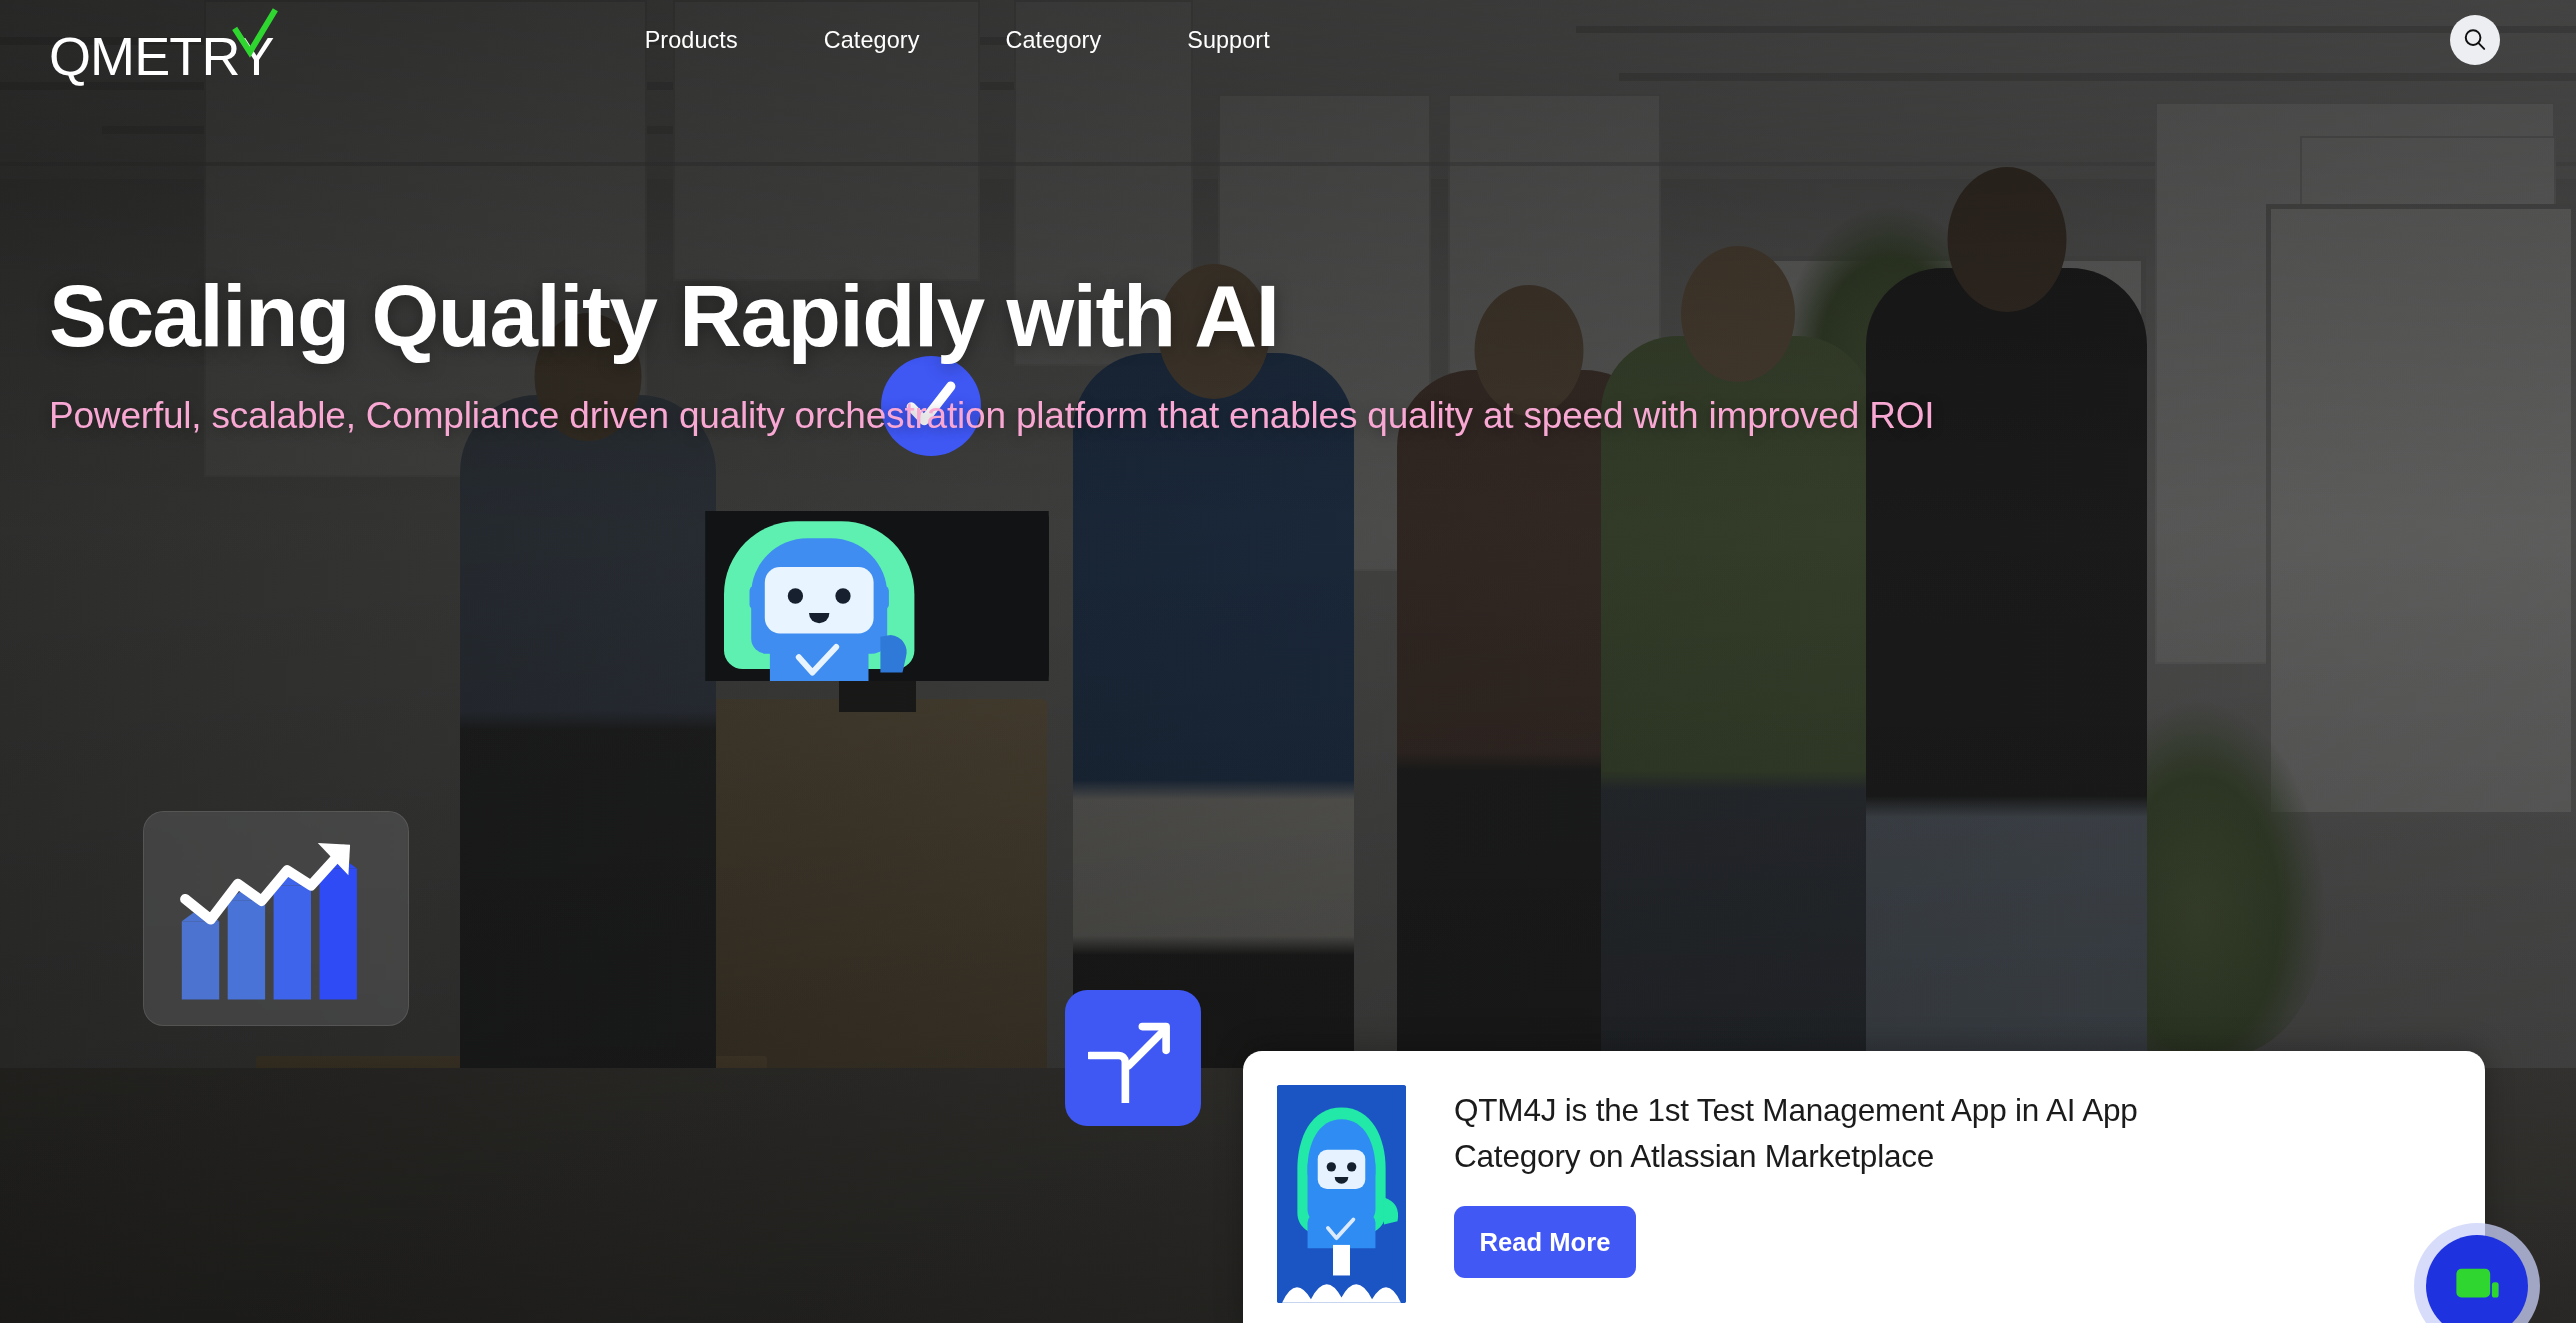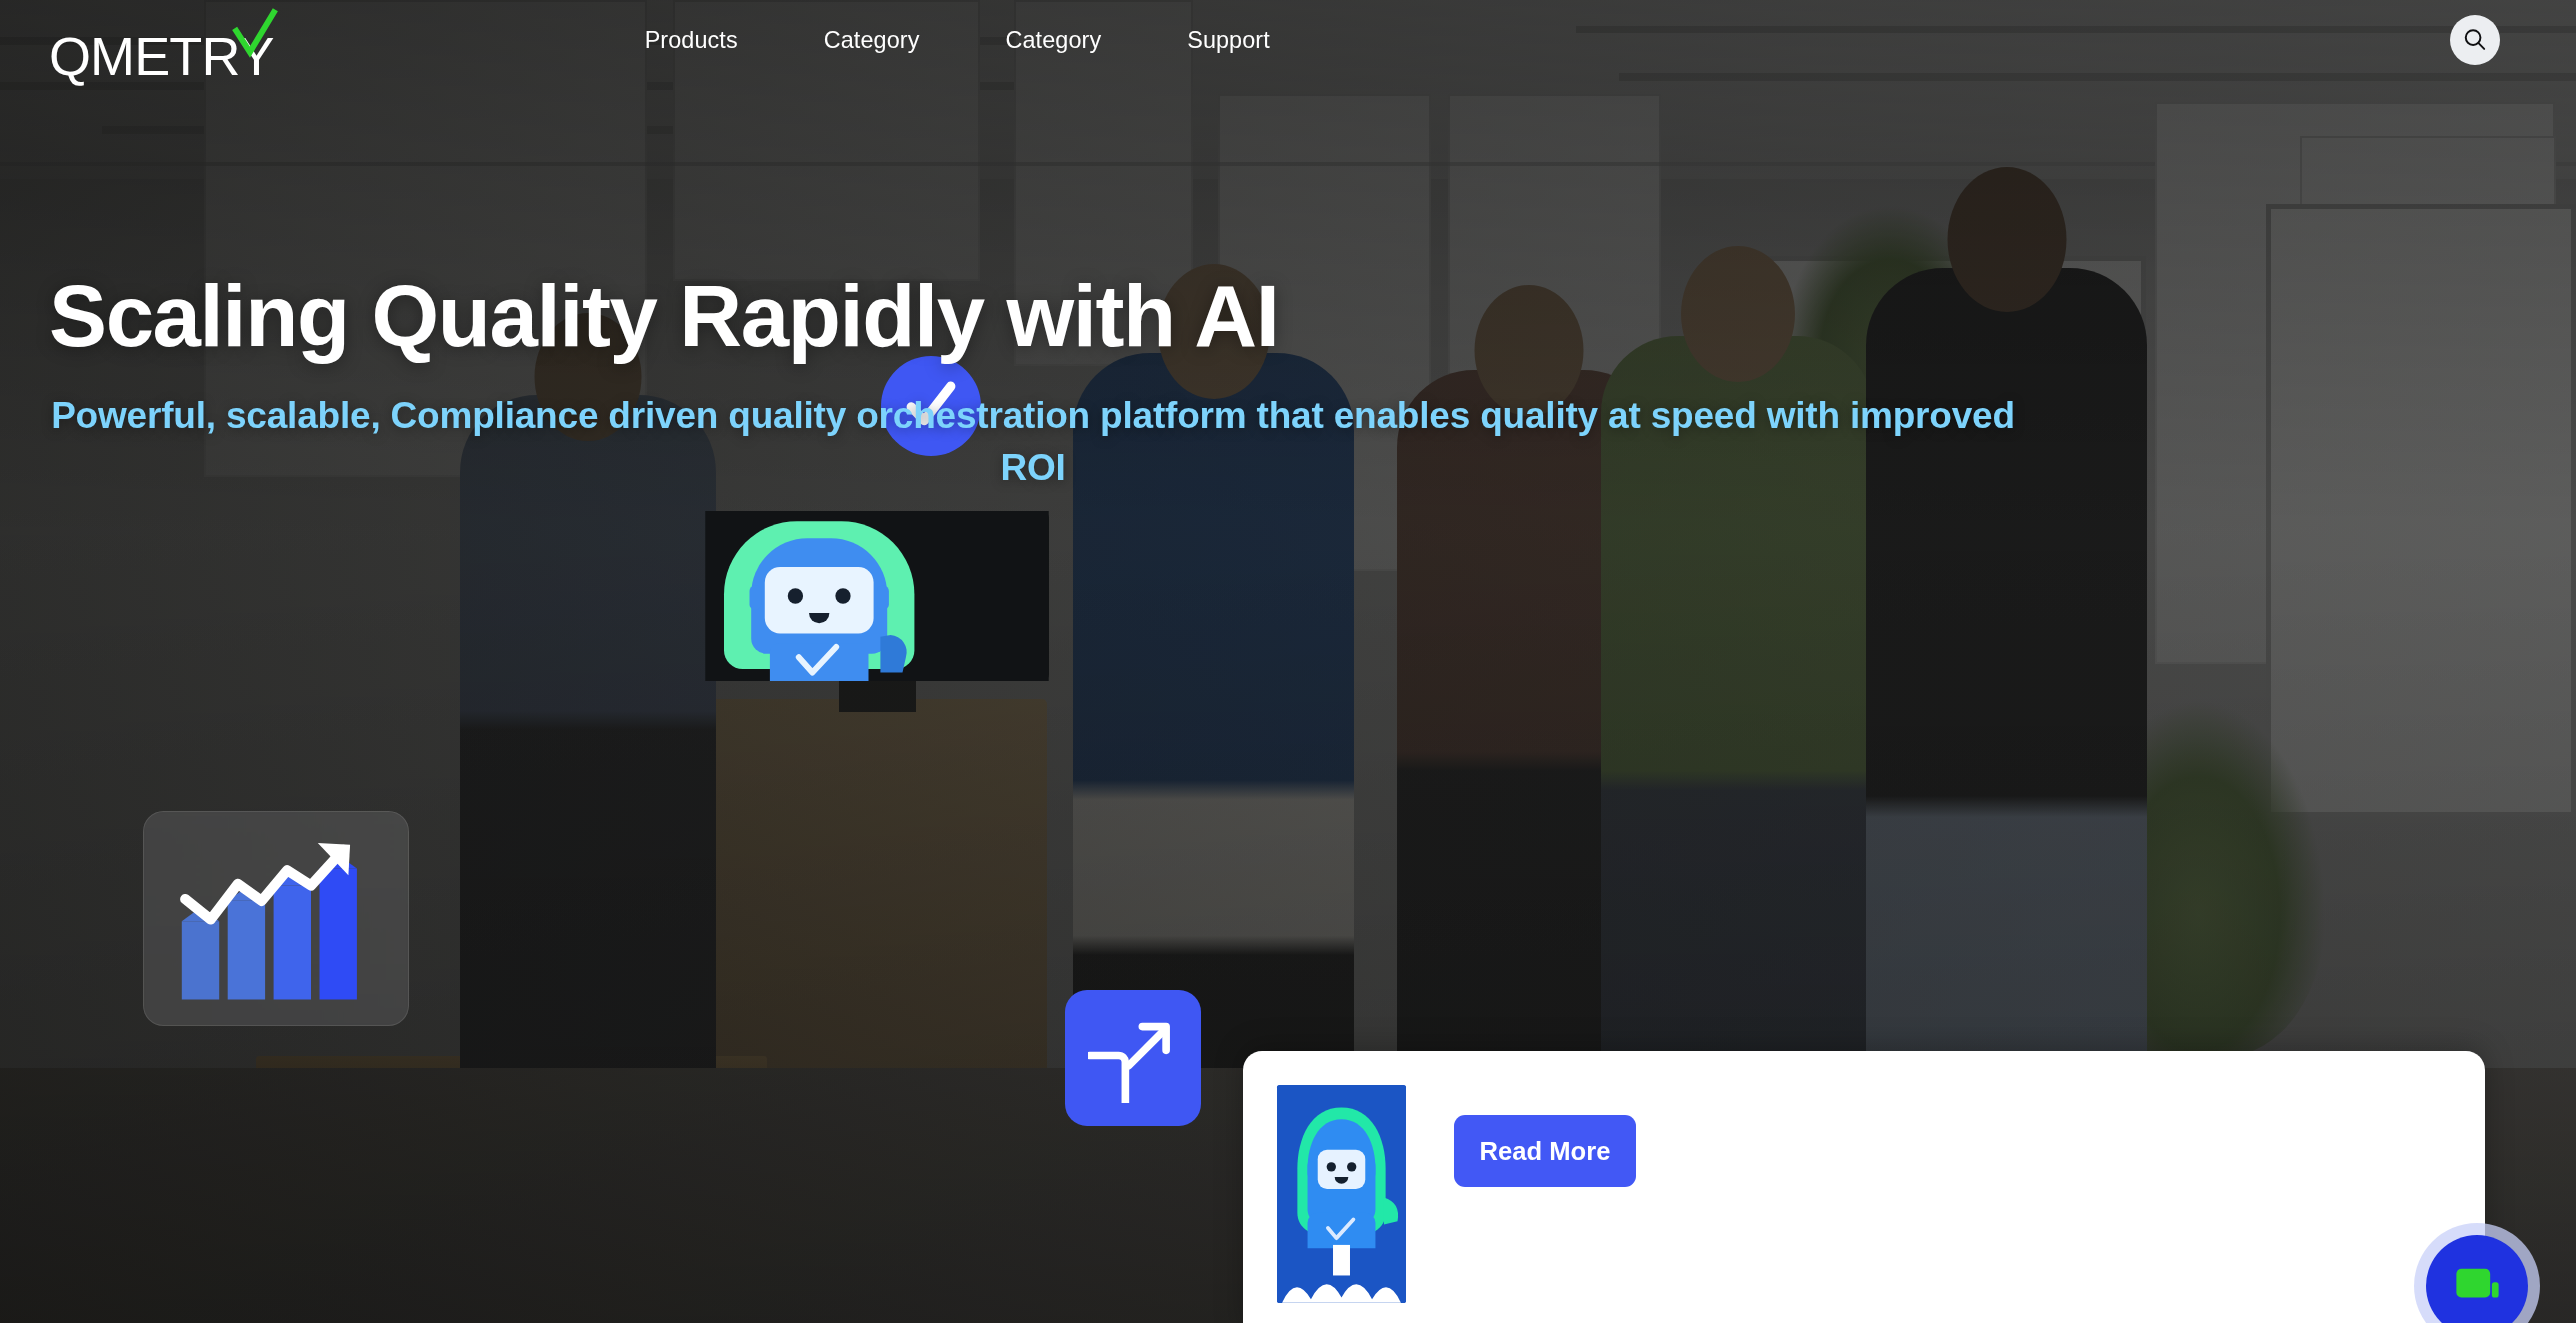--- a/index.html
+++ b/index.html
@@ -146,23 +146,23 @@
     position:absolute; left:49px; top:271px; z-index:30;
     max-width:1968px;
   }
   .headline{
     color:#fff;
     font-size:87px; line-height:1.03;
     font-weight:700; letter-spacing:-1.4px;
     text-shadow:0 1.7px 17px rgba(0,0,0,.35);
   }
   .subhead{
-    color:#7dd3fc;
+    color:#f9a8d4;
     font-size:37px; line-height:1.42;
-    font-weight:700; letter-spacing:-0.2px;
+    font-weight:400; letter-spacing:-0.2px;
     margin-top:29px; max-width:2466px;
     text-shadow:0 1.7px 12px rgba(0,0,0,.35);
     text-align:center;
   }
 
   
   .float-card{
     position:absolute; z-index:25;
     background:rgba(235,238,243,.12);
     border:0.9px solid rgba(255,255,255,.10);
@@ -389,20 +389,21 @@
 
         <path d="M48 150 h56 a12 12 0 0 1 12 12 v30 h-80 v-30 a12 12 0 0 1 12 -12 z" fill="#2f8cf2"></path>
         <path d="M60 168 L70 180 L90 158" fill="none" stroke="#dbeaff" stroke-width="4.5" stroke-linecap="round" stroke-linejoin="round"></path>
 
         <rect x="66" y="188" width="20" height="36" fill="#ffffff"></rect>
         <path d="M6 256 q16 -34 34 -4 q18 -34 36 -2 q18 -32 36 2 q18 -30 34 4 z" fill="#ffffff"></path>
       </svg>
     </div>
 
     <div class="announce-body">
+      <div class="announce-title">QTM4J is the 1st Test Management App in AI App Category on Atlassian Marketplace</div>
       <button class="read-more">Read More</button>
     </div>
   </div>
 
   <div class="chat-widget">
     <svg width="49" height="49" viewBox="0 0 58 58">
       <rect x="4" y="8" width="40" height="34" rx="6" fill="#2fd62f"></rect>
       <rect x="46" y="24" width="8" height="18" rx="3" fill="#2fd62f"></rect>
     </svg>
   </div>

